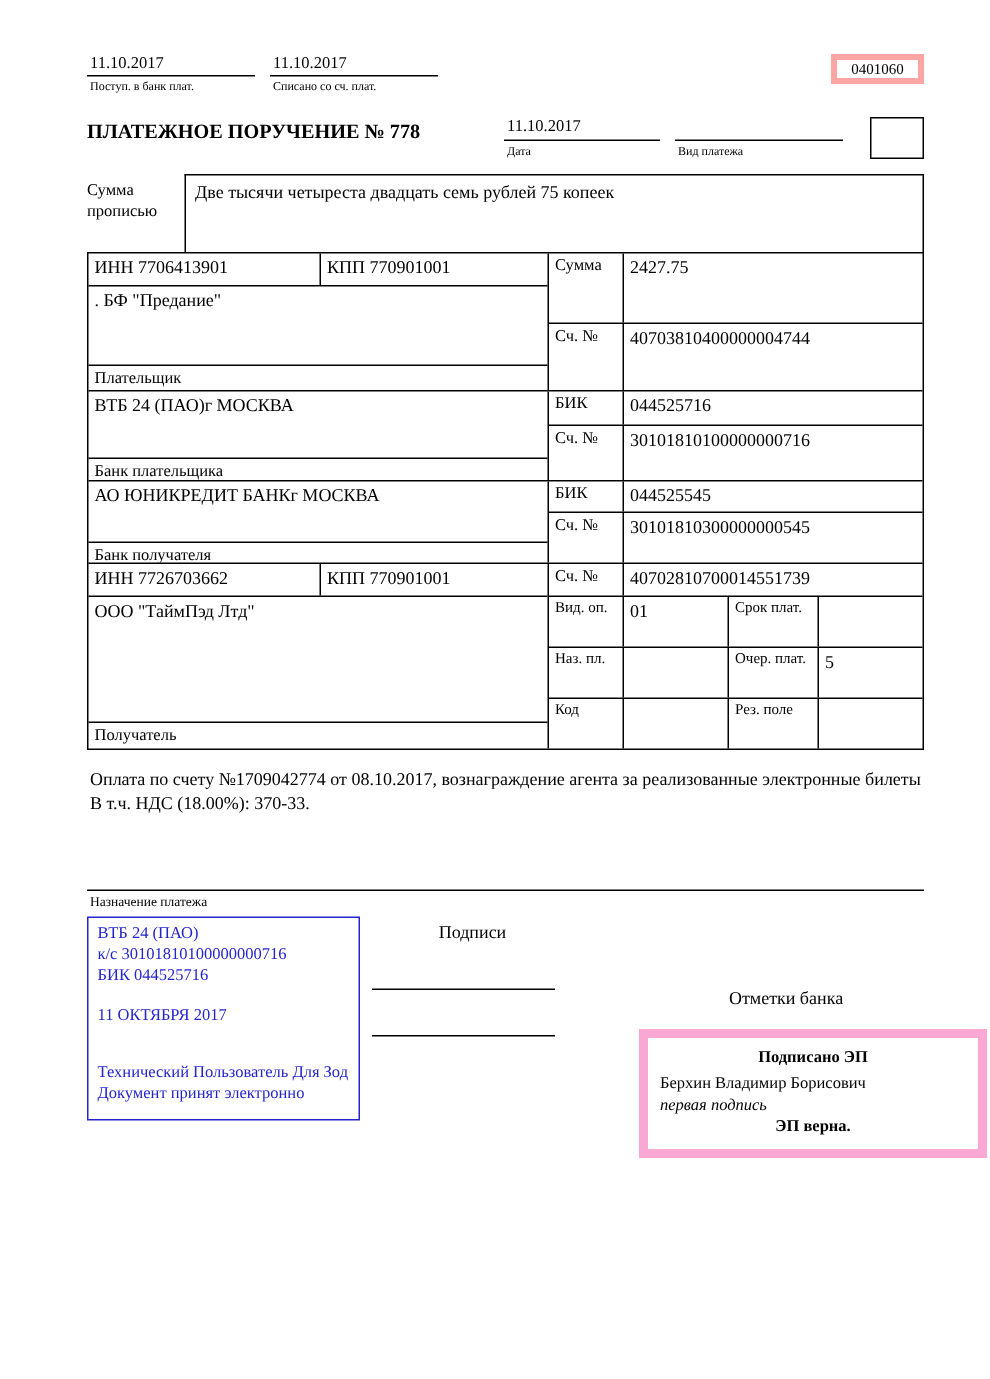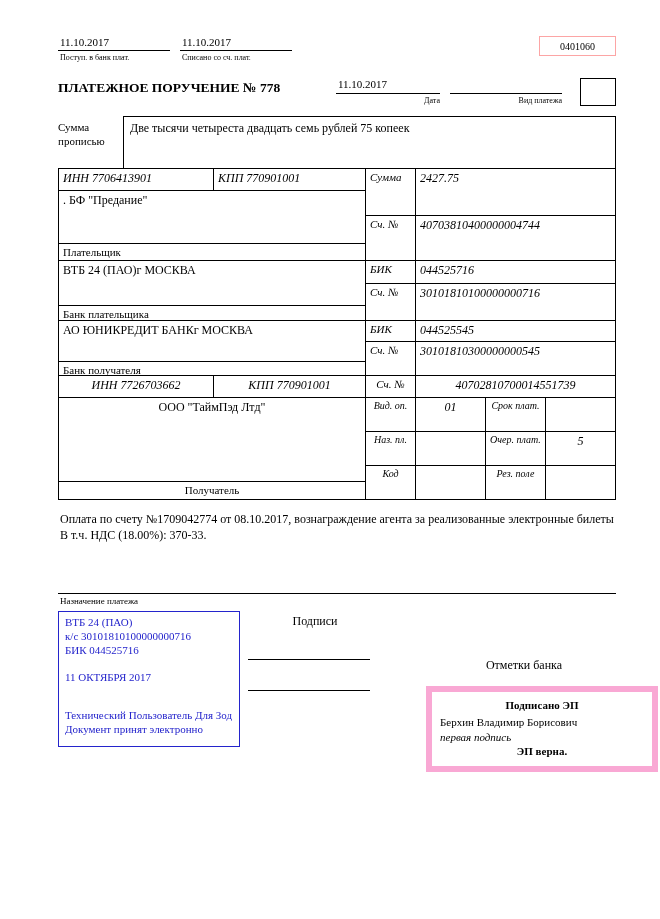--- a/index.html
+++ b/index.html
@@ -9,46 +9,46 @@
     font-family:"Liberation Serif", serif; color:#000; overflow:hidden;
     margin:0 auto;
   }
   .content { position:absolute; left:58px; top:36px; width:558px; }
 
   
   .top-row { display:flex; align-items:flex-start; }
   .date-block { width:112px; margin-right:10px; }
   .date-value { font-size:11px; padding:0 0 2px 2px; border-bottom:1px solid #000; }
   .date-caption { font-size:8px; padding:2px 0 0 2px; }
-  .form-code-box { margin-left:auto; width:77px; height:20px; border:1px solid #fca5a5;
+  .form-code-box { margin-left:auto; width:62px; height:20px; border:4px solid #fca5a5;
     font-size:10px; display:flex; align-items:center; justify-content:center; }
 
   
   .title-row { display:flex; align-items:flex-start; margin-top:16px; }
   .doc-title { font-weight:bold; font-size:13.5px; width:278px; padding-top:2px; }
   .field { margin-right:10px; }
   .field-line { border-bottom:1px solid #000; font-size:11px; height:16px; padding-left:2px; }
-  .field-caption { font-size:8px; padding:2px 0 0 2px;text-align:right; }
+  .field-caption { font-size:8px; padding:2px 0 0 2px; }
   .date-field { width:104px; }
   .type-field { width:112px; }
   .type-box { margin-left:auto; width:36px; height:28px; border:1px solid #000; }
 
   
   .amount-row { display:flex; margin-top:10px; }
   .amount-label { width:65px; font-size:11px; line-height:1.25; padding-top:5px; }
   .amount-box { flex:1; border:1px solid #000; border-bottom:none; min-height:52px;
     font-size:12px; padding:4px 6px; }
 
   
   .mtable { border:1px solid #000; display:flex; flex-direction:column; font-size:12px; width:558px; }
   .sec { display:flex; border-bottom:1px solid #000; }
-  .sec:last-child { border-bottom:none;text-align:center; }
+  .sec:last-child { border-bottom:none; }
   .sec-left { width:307px; border-right:1px solid #000; display:flex; flex-direction:column; }
   .sec-right { width:249px; display:flex; flex-direction:column; }
-  .cells { display:flex;font-style:italic; }
+  .cells { display:flex; }
   .bb { border-bottom:1px solid #000; }
   .br { border-right:1px solid #000; }
   .cell { padding:2px 4px; overflow:hidden; }
   .lab { font-size:11px; }
   .lab2 { font-size:10px; line-height:1.15; }
 
   
   .purpose { min-height:94px; border-bottom:1px solid #000; padding:12px 2px 0 2px;
     font-size:12px; line-height:1.3; width:558px; }
   .purpose-caption { font-size:9px; padding:2px 0 0 2px; }

